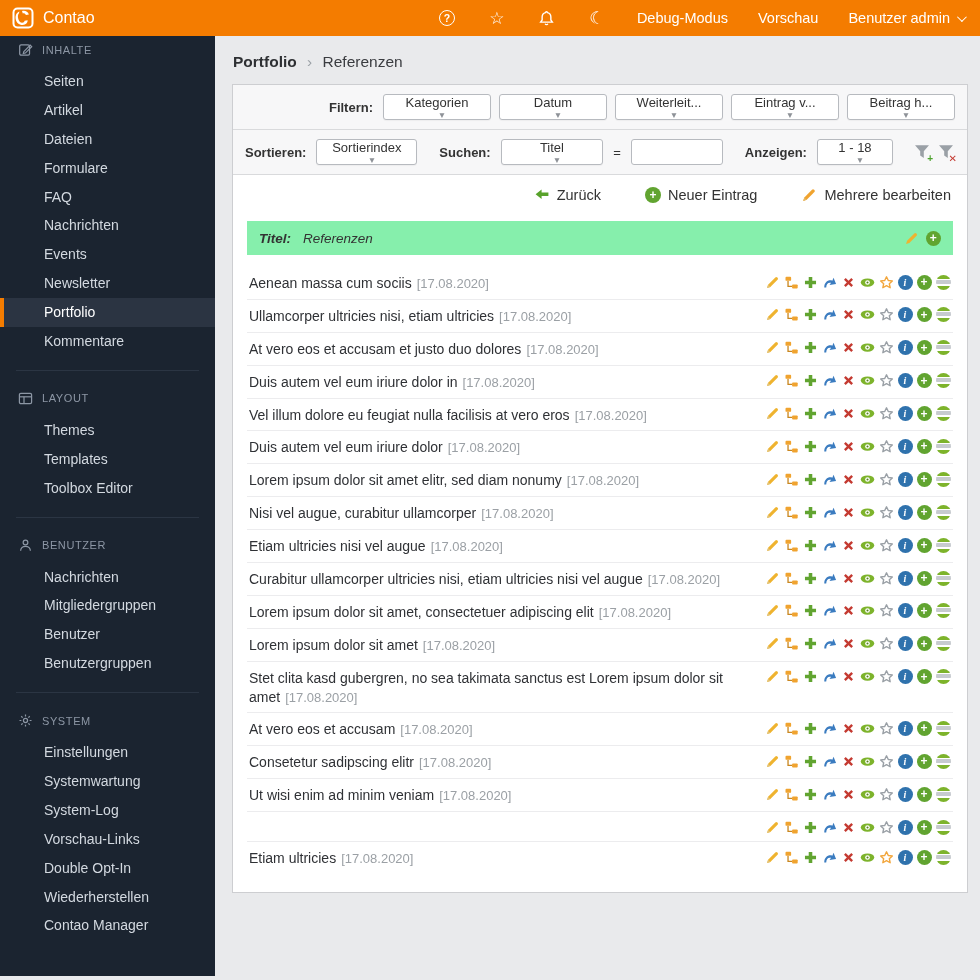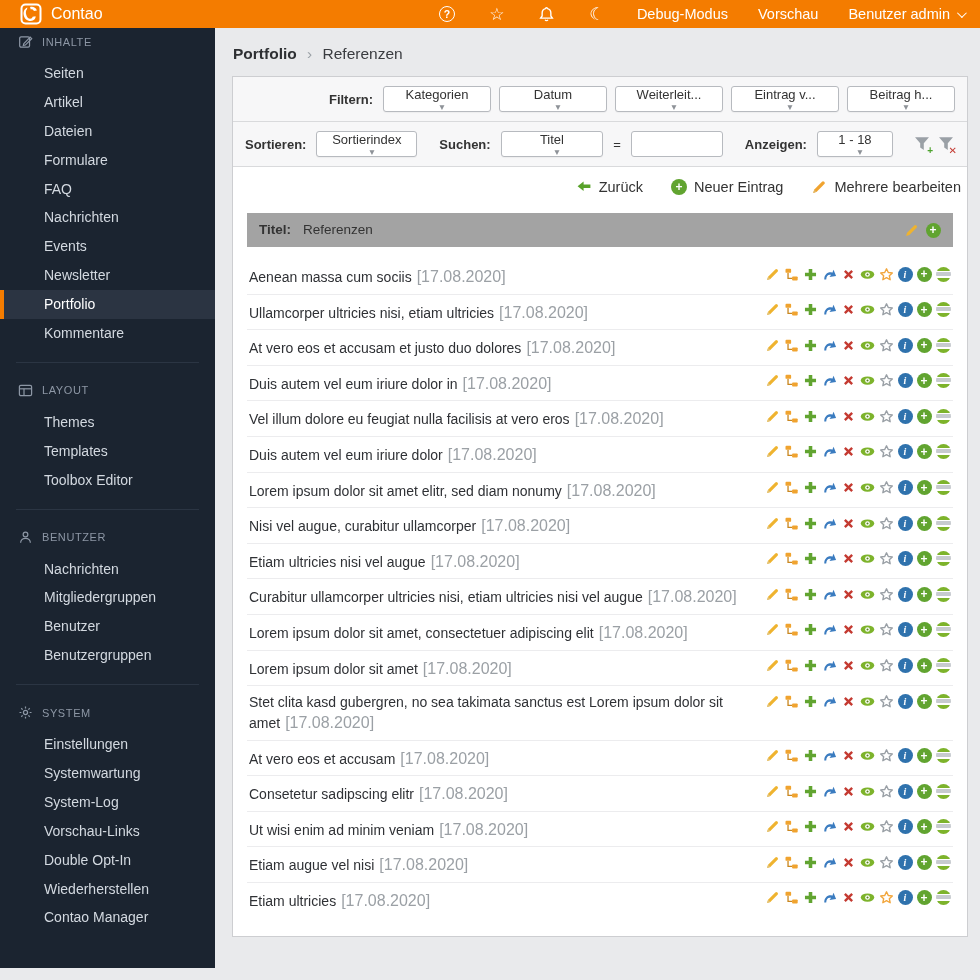--- a/index.html
+++ b/index.html
@@ -1,21 +1,21 @@
 <!DOCTYPE html>
 <html><head>
 <meta charset="utf-8">
 <style>
   * { box-sizing: border-box; margin: 0; padding: 0; }
   html,body { width:980px; height:980px; overflow:hidden;
     font-family:"Liberation Sans","DejaVu Sans",sans-serif; background:#e9eaec; }
 
   
-  .topbar { height:28px; background:#f47c00; display:flex; align-items:center;
-    justify-content:space-between; padding:0 16px 0 20px; color:#fff; }
+  .topbar { height:36px; background:#f47c00; display:flex; align-items:center;
+    justify-content:space-between; padding:0 16px 0 12px; color:#fff; }
   .brand { display:flex; align-items:center; gap:9px; font-size:16px; color:#fff; }
   .topnav { display:flex; align-items:center; gap:30px; font-size:14.5px; }
   .topnav .ticon { display:flex; align-items:center; justify-content:center;
     width:20px; height:20px; cursor:pointer; }
   .help-circle { width:16px; height:16px; border:1.4px solid #fff; border-radius:50%;
     font-size:10.5px; display:flex; align-items:center; justify-content:center; font-weight:bold; }
   .glyph { font-size:17px; line-height:1; }
   .toplink { cursor:pointer; white-space:nowrap; }
   .usermenu { display:flex; align-items:center; gap:7px; cursor:pointer; }
   .chev { width:7px; height:7px; border-right:1.6px solid #fff; border-bottom:1.6px solid #fff;
@@ -53,34 +53,34 @@
     background:#fff; padding:0 6px; font-size:13px; font-family:inherit; }
   .eq { font-size:13px; color:#333; margin:0 2px; }
   .gap-l { margin-left:14px; }
   .funnels { display:flex; gap:6px; margin-left:12px; }
   .funnel { position:relative; width:18px; height:18px; cursor:pointer; }
   .funnel svg { width:18px; height:18px; }
   .funnel .mini { position:absolute; right:-2px; bottom:-3px; font-size:10px; font-weight:bold; line-height:1; }
   .mini.g { color:#4ca22d; } .mini.r { color:#c43a31; }
 
   
-  .actions { display:flex; justify-content:flex-end; gap:28px; padding:12px 6px 6px; }
+  .actions { display:flex; justify-content:flex-end; gap:44px; padding:12px 16px 6px; }
   .actlink { display:flex; align-items:center; gap:7px; font-size:14.5px; color:#333; cursor:pointer; }
   .actlink svg { width:16px; height:16px; }
 
   
-  .list-band { margin:12px 14px 12px; background:#a3a3a3; display:flex; align-items:flex-start;
-    padding:9px 12px; font-size:13.5px; color:#333; }
+  .list-band { margin:12px 14px 12px; background:#86efac; display:flex; align-items:center;
+    padding:9px 12px; font-size:13.5px; color:#333;font-style:italic; }
   .list-band .lab { font-weight:bold; margin-right:12px; }
   .band-icons { margin-left:auto; display:flex; gap:6px; align-items:center; }
   .rows { margin:0 14px; padding-bottom:10px; }
   .row { display:flex; align-items:flex-start; padding:6px 2px; }
   .row + .row { border-top:1px solid #ececee; }
   .row-text { flex:1; max-width:530px; font-size:14px; color:#2f3135; line-height:1.35; padding-top:1px; }
-  .row-date { color:#9ba0a5; font-size:16px; margin-left:5px; white-space:nowrap; }
+  .row-date { color:#9ba0a5; font-size:13px; margin-left:5px; white-space:nowrap; }
   .row-icons { margin-left:auto; display:flex; gap:3px; padding-top:1px; }
   .ric { width:16px; height:16px; display:flex; align-items:center; justify-content:center; cursor:pointer; flex:none; }
   .ric svg { width:15px; height:15px; }
   .circ { width:15px; height:15px; border-radius:50%; color:#fff; font-weight:bold;
     display:flex; align-items:center; justify-content:center; }
   .circ.info { background:#2f72ad; font-size:10px; font-family:"Liberation Serif",serif; font-style:italic; }
   .circ.plusc { background:#61a430; font-size:12px; }
   .stripes { width:15px; height:15px; border-radius:50%;
     background:linear-gradient(180deg,#7db32b 0 26%,#fff 26% 36%,#c7cbcf 36% 62%,#fff 62% 72%,#7db32b 72% 100%); }
   .star-on { color:#f2a63c; } .star-off { color:#9aa0a6; }
@@ -1159,21 +1159,20 @@
               </span>
               <span class="ric">
                 <span class="circ plusc">+</span>
               </span>
               <span class="ric">
                 <span class="stripes"></span>
               </span>
             </div>
           </div>
           <div class="row">
-            <div class="row-text"><span>Etiam augue vel nisi</span><span class="row-date">[17.08.2020]</span></div>
             <div class="row-icons">
               <span class="ric">
                 <svg viewBox="0 0 16 16">
                   <path d="M2.2 13.9 L3.3 10.4 11 2.7 a1.5 1.5 0 0 1 2.1 0 l.3 .3 a1.5 1.5 0 0 1 0 2.1 L5.7 12.8 Z" fill="#efb32f"></path>
                   <path d="M2.2 13.9 L3.3 10.4 5.7 12.8 Z" fill="#e0c27a"></path>
                 </svg>
               </span>
               <span class="ric">
                 <svg viewBox="0 0 16 16">
                   <path d="M4.3 6 V12.2 H8.6" stroke="#c9871f" stroke-width="1.4" fill="none"></path>

